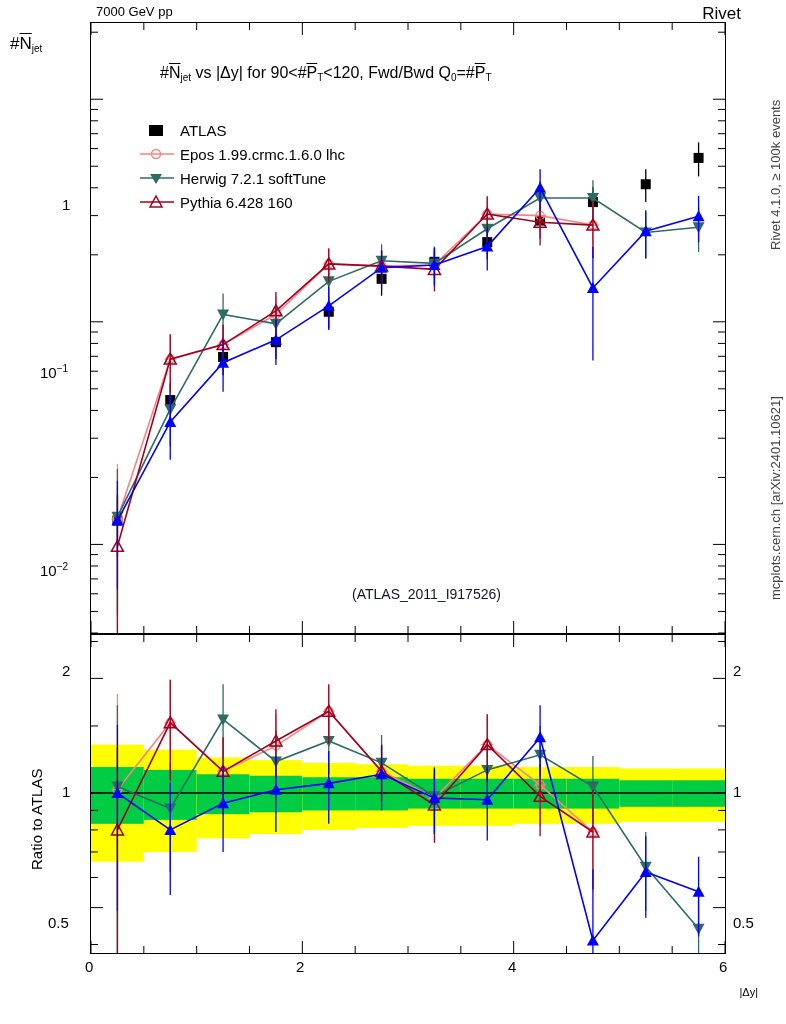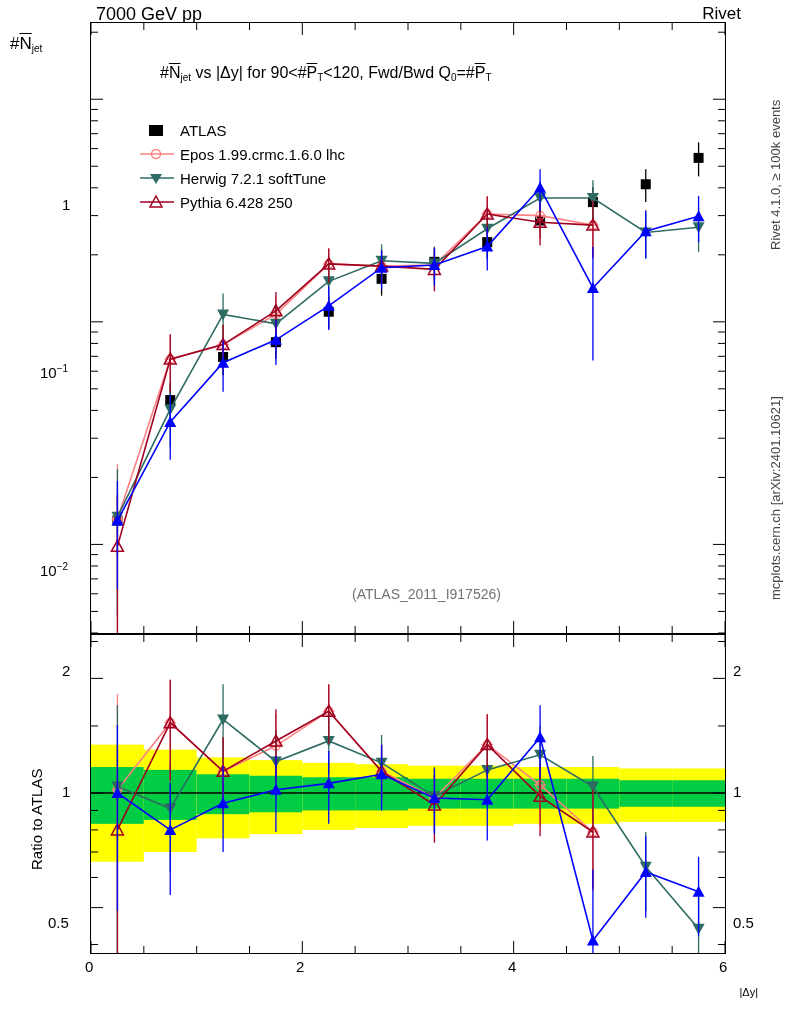--- a/index.html
+++ b/index.html
@@ -3,21 +3,21 @@
 <meta charset="utf-8">
 <style>
   html,body{margin:0;padding:0;background:#ffffff;}
   body{width:786px;height:1024px;font-family:"Liberation Sans",sans-serif;color:#000;}
   #root{position:relative;width:786px;height:1024px;overflow:hidden;}
 
   .abs{position:absolute;}
   .txt{font-size:15px;color:#000;white-space:nowrap;}
 
   
-  #hdr-energy{left:96px;top:4px;font-size:18px;}
+  #hdr-energy{left:96px;top:4px;font-size:13px;}
   #hdr-jets{right:45px;top:4px;font-size:17px;}
 
   
   .rot{transform-origin:0 0;transform:rotate(-90deg);white-space:nowrap;font-size:13px;}
   #right-rivet{left:768px;top:250px;color:#444;}
   #right-arxiv{left:768px;top:600px;color:#444;}
 
   
   #ylabel-main{left:10px;top:34px;font-size:17px;}
   #ylabel-ratio{left:6px;top:800px;}
@@ -29,21 +29,21 @@
 
   svg{display:block;}
 
   
   #legend{left:140px;top:118px;}
   .leg-row{display:flex;align-items:center;height:24px;}
   .leg-mark{width:34px;text-align:center;margin-right:6px;}
   .leg-txt{font-size:15px;}
 
   #title-main{left:160px;top:64px;font-size:16px;}
-  #watermark{left:352px;top:586px;font-size:14px;color:#737373;}
+  #watermark{left:352px;top:586px;font-size:14px;color:#0f172a;}
 
   .tick-lab{font-size:15px;}
   .sub{font-size:10px;vertical-align:-3px;}
   .ovl{text-decoration:overline;}
 </style>
 </head>
 <body>
 
 <div id="root">
 
@@ -318,21 +318,21 @@
       </span>
       <span class="leg-txt">Herwig 7.2.1 softTune</span>
     </div>
     <div class="leg-row">
       <span class="leg-mark">
         <svg width="34" height="16">
             <line x1="0" y1="8" x2="34" y2="8" stroke="#a00020" stroke-width="1.6"></line>
             <polygon points="16,2 22,13 10,13" fill="none" stroke="#a00020" stroke-width="1.5"></polygon>
           </svg>
       </span>
-      <span class="leg-txt">Pythia 6.428 250</span>
+      <span class="leg-txt">Pythia 6.428 160</span>
     </div>
   </div>
 
   <div class="abs" id="ratio-frame">
     <svg width="634" height="318" viewBox="0 0 634 318">
       <g id="ratio-bands">
           <rect x="0" y="109.60646802274965" width="52.83333333333333" height="117.10435169868214" fill="#ffff00"></rect>
           <rect x="0" y="132.03995911187556" width="52.83333333333333" height="56.773051372836846" fill="#00cc44"></rect>
           <rect x="52.83333333333333" y="114.61771228149382" width="52.83333333333333" height="102.36333620047378" fill="#ffff00"></rect>
           <rect x="52.83333333333333" y="134.89103672504137" width="52.83333333333333" height="49.9846828671254" fill="#00cc44"></rect>

